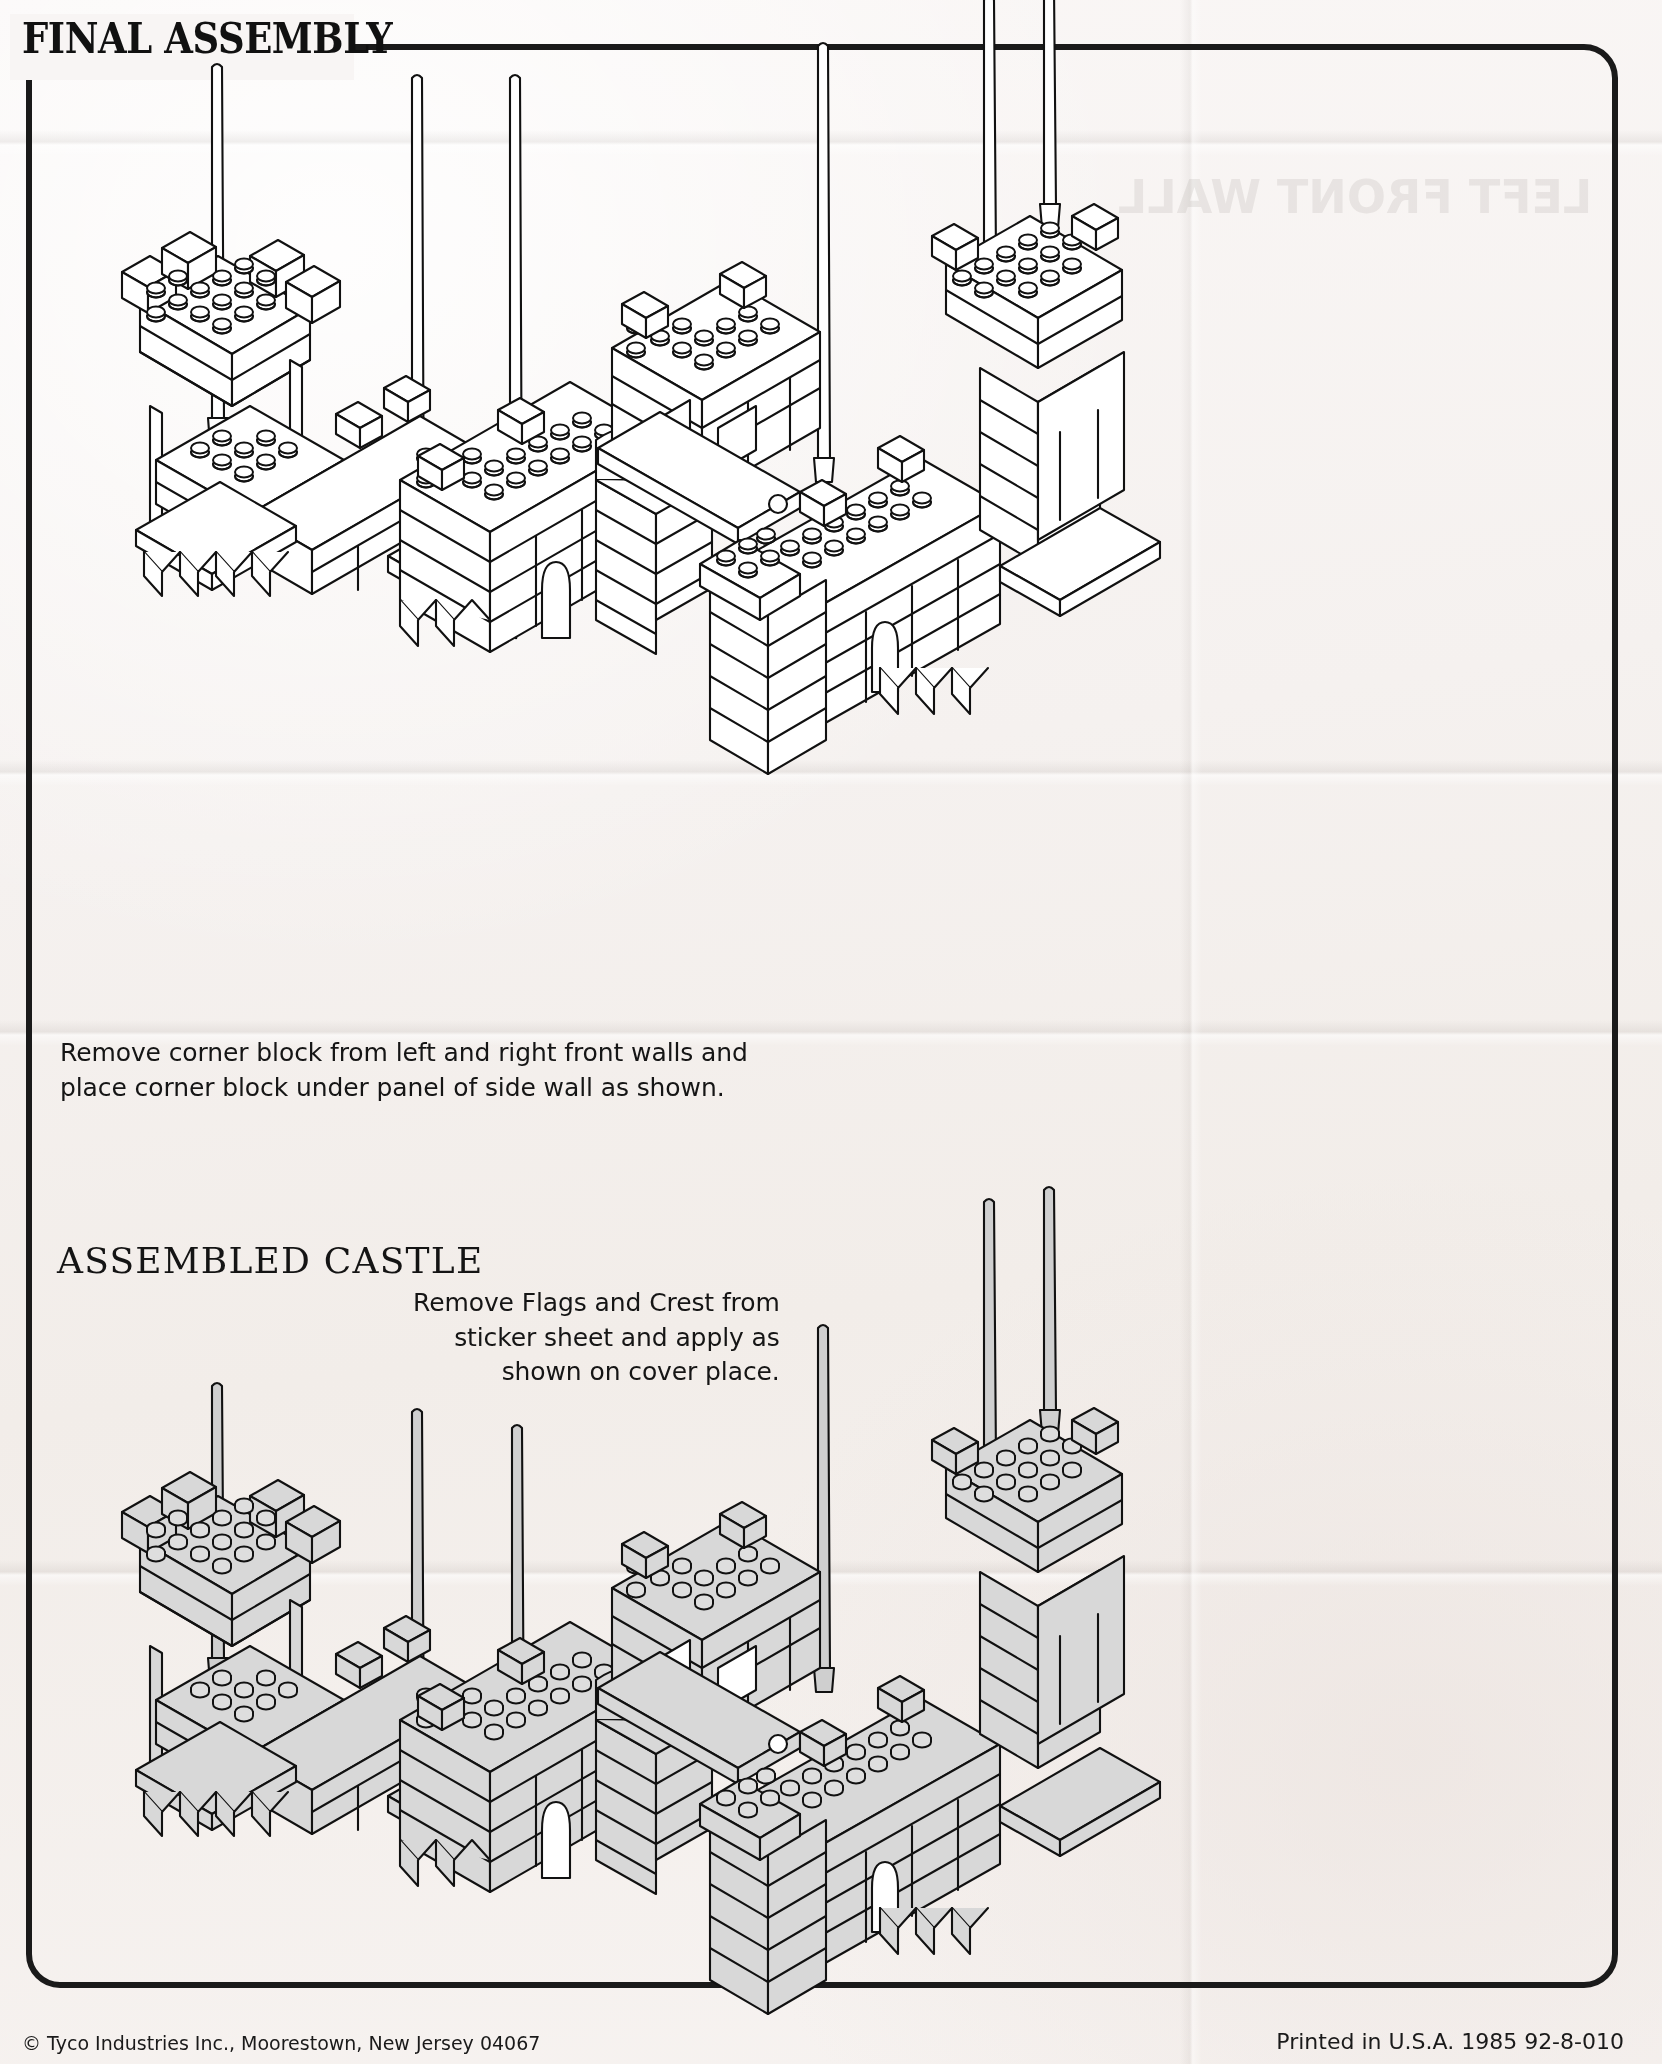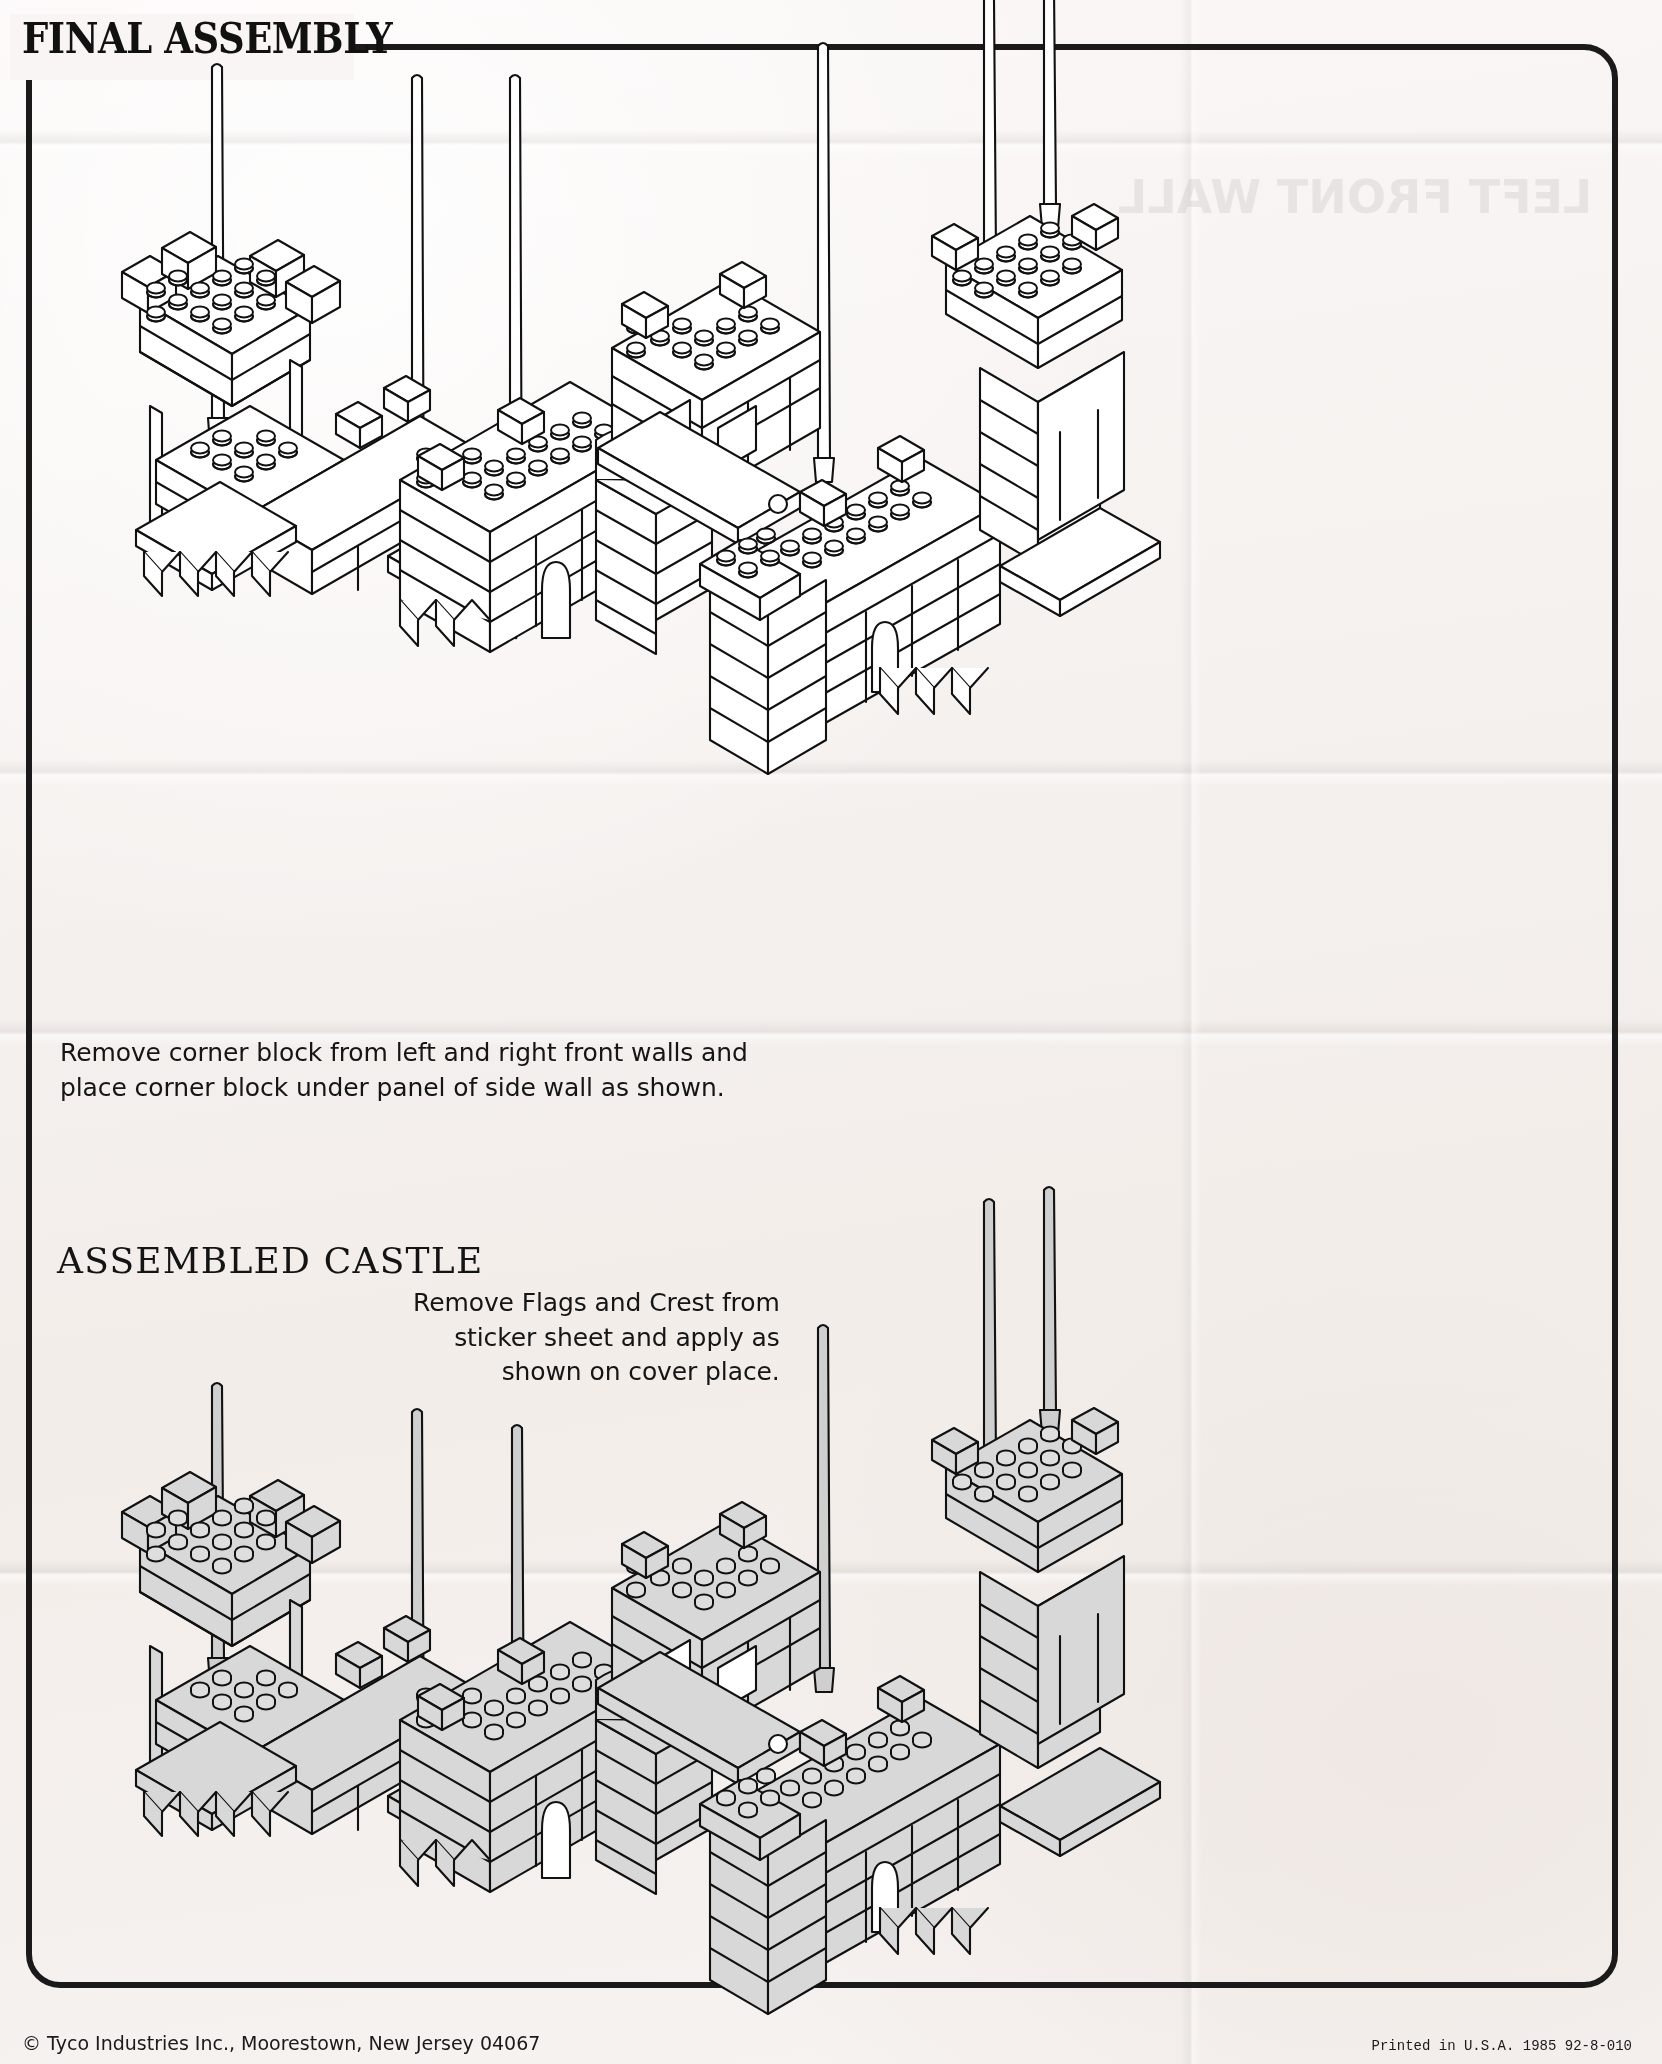--- a/index.html
+++ b/index.html
@@ -122,21 +122,21 @@
   
   .footer {
     position: absolute;
     bottom: 10px;
     font-family: "DejaVu Sans", "Liberation Sans", sans-serif;
     font-size: 19px;
     color: #1a1a1a;
     white-space: nowrap;
   }
   #footer-left  { left: 22px; }
-  #footer-right { right: 30px; font-size: 14px; font-family: Liberation Mono, monospace; }
+  #footer-right { right: 38px; font-size: 22px; }
 
   
   .illo { position: absolute; }
   #illo-exploded { left: 100px; top: 60px;  width: 1180px; height: 760px; }
   #illo-assembled{ left: 100px; top: 1240px; width: 1180px; height: 790px; }
 
   .illo svg { display: block; width: 100%; height: 100%; overflow: visible; }
 
   
   .ghost {

